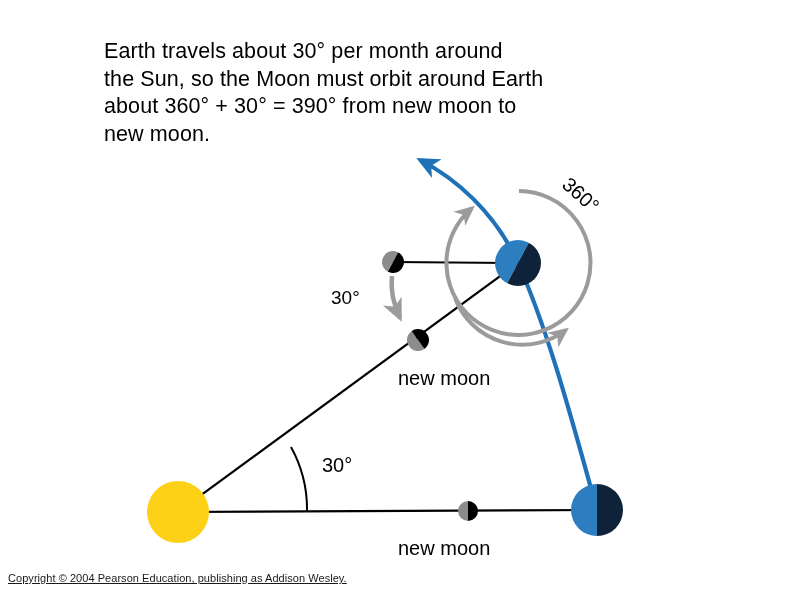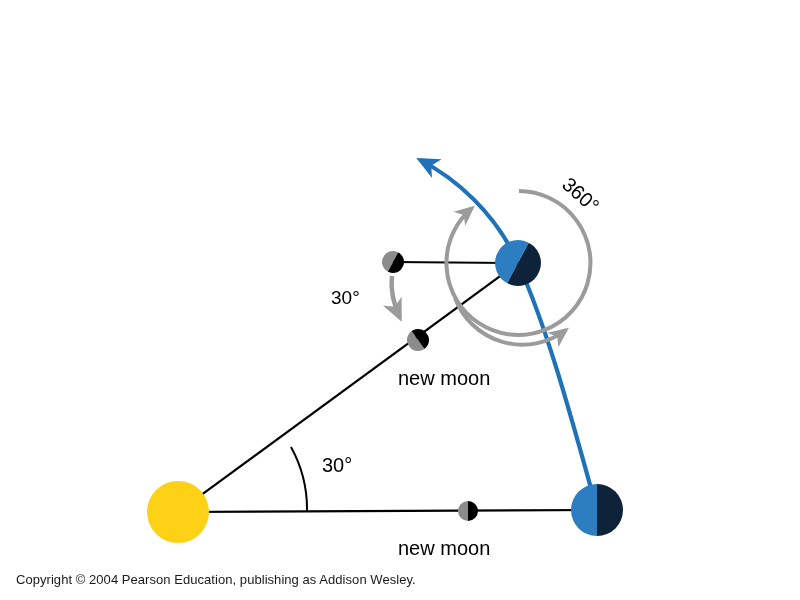--- a/index.html
+++ b/index.html
@@ -27,25 +27,26 @@
     top: 38px;
     width: 560px;
     font-size: 21.5px;
     line-height: 27.5px;
     color: #000000;
     white-space: pre-wrap;
     letter-spacing: 0.1px;
   }
   .copyright-line {
     position: absolute;
-    left: 16px;
+    left: 8px;
     top: 572px;
-    font-size: 13px;
+    font-size: 11px;
     color: #1a1a1a;
     letter-spacing: 0.05px;
+    text-decoration: underline;
   }
   .svg-layer {
     position: absolute;
     left: 0; top: 0;
     width: 800px;
     height: 600px;
   }
   .diagram-label {
     font-family: "Liberation Sans", sans-serif;
     font-size: 20px;
@@ -55,20 +56,24 @@
     font-family: "Liberation Sans", sans-serif;
     font-size: 19px;
     fill: #000000;
   }
 </style>
 </head>
 <body>
 
 <div id="figure-root">
 
+  <div class="caption-block">Earth travels about 30° per month around
+the Sun, so the Moon must orbit around Earth
+about 360° + 30° = 390° from new moon to
+new moon.</div>
 
   <svg class="svg-layer" viewBox="0 0 800 600">
 
     <defs>
       <marker id="arrow-blue" viewBox="0 0 12 12" refX="9" refY="6" markerWidth="6" markerHeight="6" orient="auto-start-reverse">
         <path d="M 0 1 L 11 6 L 0 11 L 3 6 z" fill="#1F72B8"></path>
       </marker>
       <marker id="arrow-gray" viewBox="0 0 12 12" refX="9" refY="6" markerWidth="5.5" markerHeight="5.5" orient="auto-start-reverse">
         <path d="M 0 1 L 11 6 L 0 11 L 3 6 z" fill="#9B9B9B"></path>
       </marker>

